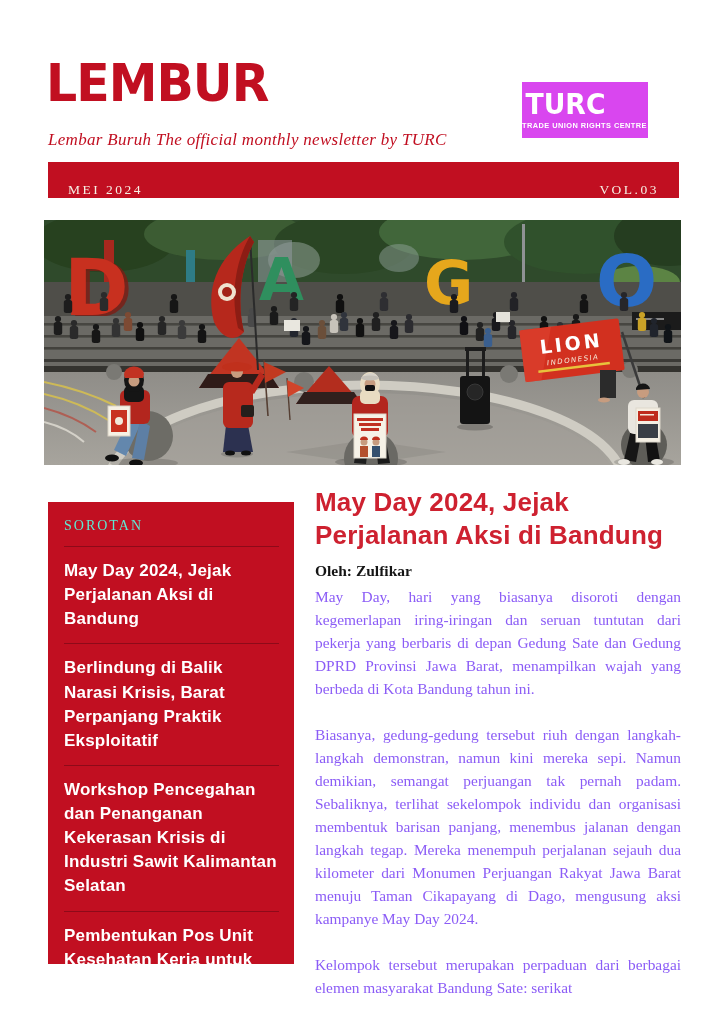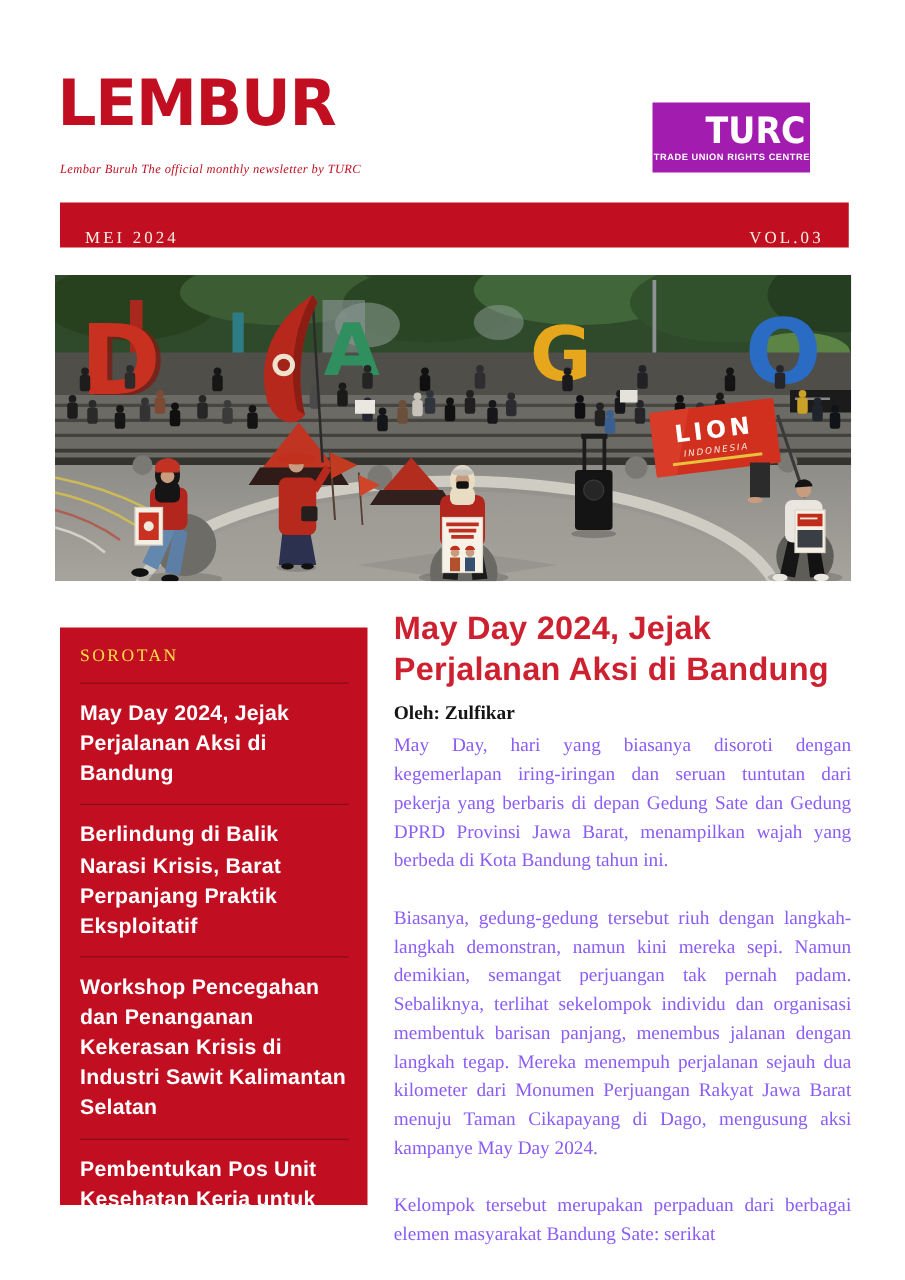--- a/index.html
+++ b/index.html
@@ -4,43 +4,43 @@
 <style>
   html,body{margin:0;padding:0;background:#ffffff;}
   .page{position:relative;width:704px;height:1024px;background:#fff;overflow:hidden;
         font-family:"Liberation Serif",serif;}
 
   
   .logo{position:absolute;left:46px;top:56px;margin:0;
         font-family:"DejaVu Sans",sans-serif;font-weight:800;font-size:51px;line-height:1.1;
         color:#c10f21;letter-spacing:-1px;transform:scaleX(.96);transform-origin:left;}
   .tagline{position:absolute;left:48px;top:130px;margin:0;
-        font-family:"Liberation Serif",serif;font-style:italic;font-size:10px;
+        font-family:"Liberation Serif",serif;font-style:italic;font-size:17px;
         color:#c10f21;letter-spacing:.3px;}
-  .turc-box{position:absolute;top:82px;right:56px;width:126px;height:56px;background:#a21caf;
-        display:flex;flex-direction:column;align-items:flex-end;justify-content:center;color:#fff;}
+  .turc-box{position:absolute;top:82px;right:56px;width:126px;height:56px;background:#d946ef;
+        display:flex;flex-direction:column;align-items:flex-start;justify-content:center;color:#fff;}
   .turc-acronym{font-family:"DejaVu Sans",sans-serif;font-weight:800;font-size:29px;line-height:1;
         letter-spacing:0;transform:scaleX(.92);}
   .turc-full{font-family:"Liberation Sans",sans-serif;font-weight:700;font-size:7.4px;
         letter-spacing:.45px;margin-top:2px;white-space:nowrap;}
 
   .issue-bar{position:absolute;left:48px;top:162px;width:631px;height:36px;background:#c10f21;
         display:flex;align-items:flex-end;justify-content:space-between;box-sizing:border-box;
         padding:0 20px;color:#f6efe4;font-family:"Liberation Serif",serif;font-size:13.5px;
         letter-spacing:2.5px;}
 
   
   .photo{position:absolute;left:44px;top:220px;width:637px;height:245px;margin:0;overflow:hidden;}
   .photo svg{display:block;}
 
   
   .sidebar{position:absolute;left:48px;top:502px;width:246px;height:462px;background:#c10f21;
         box-sizing:border-box;padding:16px 15px 16px 16px;overflow:hidden;}
   .sidebar-title{font-family:"Liberation Serif",serif;font-size:14px;letter-spacing:2px;
-        color:#fde047;}
+        color:#5eead4;}
   .sidebar-divider{border:0;border-top:1.6px solid rgba(40,0,8,.33);margin:12px 0;}
   .sidebar-item{font-family:"Liberation Sans",sans-serif;font-weight:700;font-size:17px;
         line-height:1.42;color:#ffffff;letter-spacing:.2px;}
 
   
   .article{position:absolute;left:315px;top:486px;width:366px;}
   .article h2{margin:0;font-family:"Liberation Sans",sans-serif;font-weight:700;
         font-size:26px;line-height:1.27;color:#ce2130;letter-spacing:.2px;}
   .byline{margin:10px 0 5px 0;font-family:Liberation Serif, serif;font-weight:700;
         font-size:15.5px;color:#151515;}

